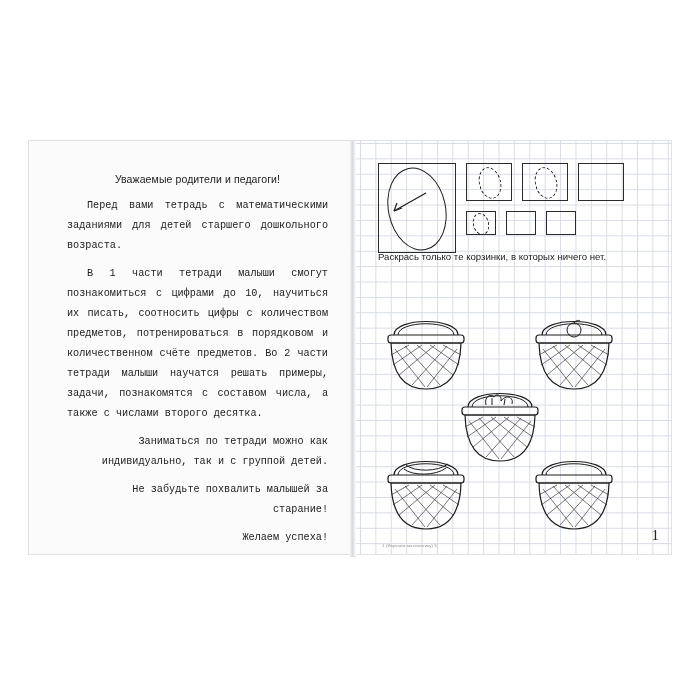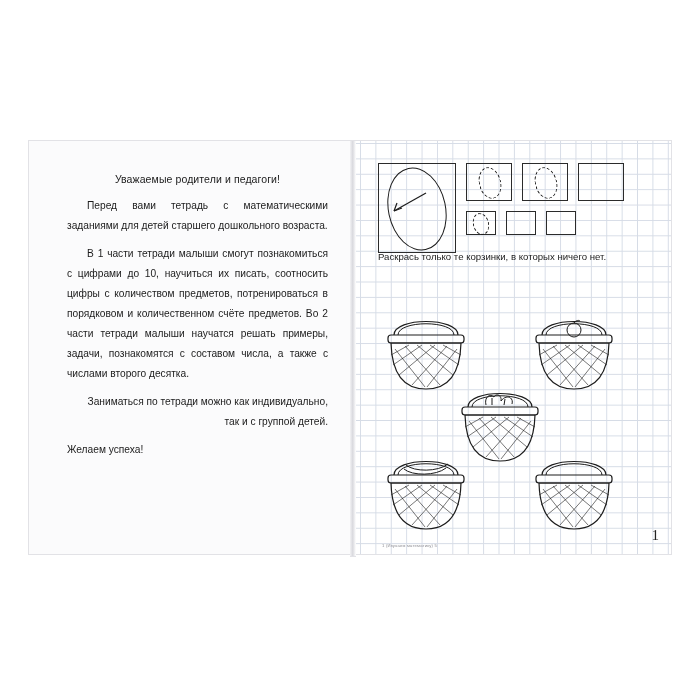--- a/index.html
+++ b/index.html
@@ -56,23 +56,24 @@
     letter-spacing: .1px;
   }
   .intro-p {
     font-size: 10.2px;
     line-height: 20px;
     color: #1b1b1b;
     margin: 8px 0 8px 0;
     text-align: justify;
     text-indent: 20px;
     hyphens: none;
+    font-family: Liberation Mono, monospace;
   }
   .intro-p.center {
-    text-align: left;
+    text-align: right;
     text-indent: 0;
   }
   .intro-p.nojust {
     text-align: right;
     text-indent: 20px;
   }
 
   
   .spine {
     position: relative;
@@ -195,20 +196,21 @@
 <div id="page">
 
   <div class="book">
 
     <div class="page-left">
       <div class="page-left-inner">
         <p class="intro-title">Уважаемые родители и педагоги!</p>
         <p class="intro-p">Перед вами тетрадь с математическими заданиями для детей старшего дошкольного возраста.</p>
         <p class="intro-p">В 1 части тетради малыши смогут познакомиться с цифрами до 10, научиться их писать, соотносить цифры с количеством предметов, потренироваться в порядковом и количественном счёте предметов. Во 2 части тетради малыши научатся решать примеры, задачи, познакомятся с составом числа, а также с числами второго десятка.</p>
         <p class="intro-p nojust">Заниматься по тетради можно как индивидуально, так и с группой детей.</p>
+        <p class="intro-p nojust">Не забудьте похвалить малышей за старание!</p>
         <p class="intro-p center">Желаем успеха!</p>
       </div>
     </div>
 
     <div class="spine"></div>
 
     <div class="page-right">
       <div class="grid"></div>
 
       <div class="sheet-content">

